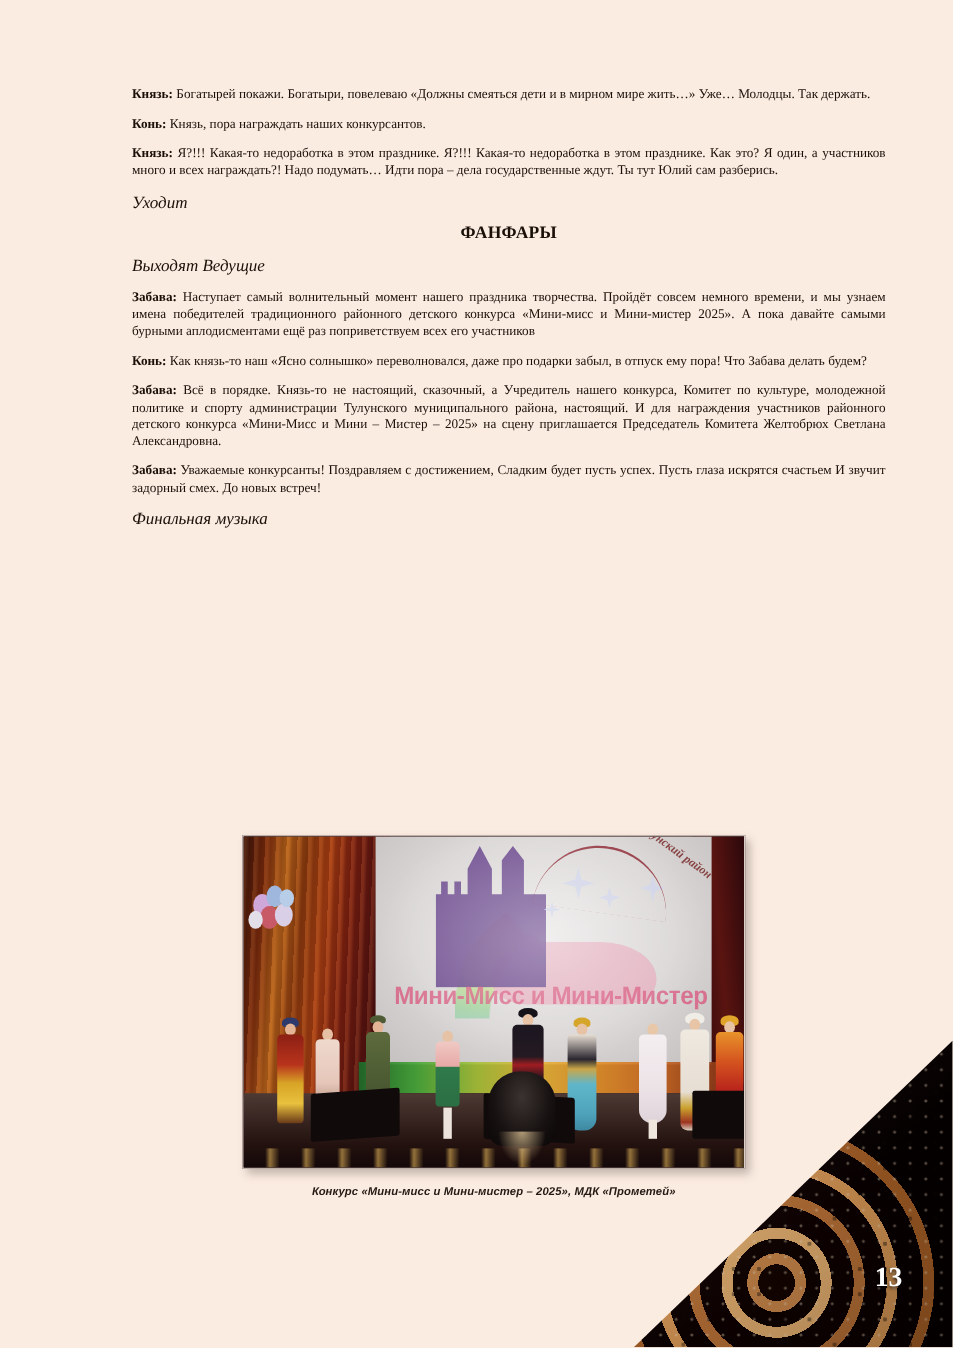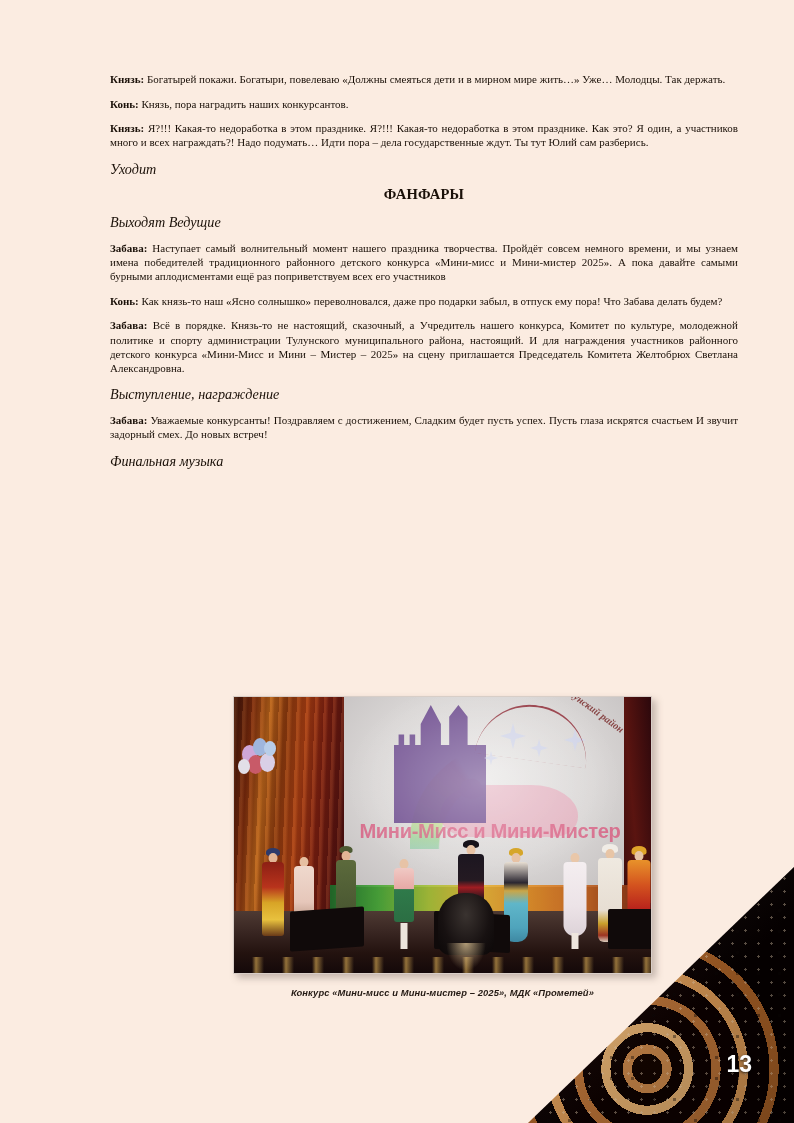--- a/index.html
+++ b/index.html
@@ -70,21 +70,20 @@
     line-height: 1.3;
     letter-spacing: 0.2px;
   }
 
   
   .photo-block {
     position: absolute;
     left: 202px;
     top: 696px;
     width: 496px;
-    margin-left: 31px;
   }
   .photo-frame {
     position: relative;
     width: 419px;
     height: 278px;
     box-sizing: border-box;
     border: 1px solid #d8cec7;
     box-shadow: 4px 4px 7px rgba(90, 75, 70, 0.34);
     overflow: hidden;
     background: #2a0c10;
@@ -397,42 +396,42 @@
   .corner-shade {
     position: absolute;
     inset: 0;
     background: linear-gradient(135deg, rgba(255,235,215,0.10) 0%, rgba(0,0,0,0.18) 60%, rgba(0,0,0,0.30) 100%);
   }
 
   .page-number {
     position: absolute;
     right: 42px;
     bottom: 47px;
-    font-family: Liberation Sans, sans-serif;
+    font-family: Liberation Serif, serif;
     font-weight: bold;
     font-size: 23px;
     color: #ffffff;
     text-shadow: 0 1px 3px rgba(0,0,0,.8);
     z-index: 5;
     line-height: 1;
   }
 </style>
 </head>
 <body>
 
 <div class="page">
 
   <div class="content">
 
     <p class="para">
       <span class="speaker">Князь:</span><span class="speech"> Богатырей покажи. Богатыри, повелеваю «Должны смеяться дети и в мирном мире жить…» Уже… Молодцы. Так держать.</span>
     </p>
 
     <p class="para">
-      <span class="speaker">Конь:</span><span class="speech"> Князь, пора наградить наших конкурсантов.</span>
+      <span class="speaker">Конь:</span><span class="speech"> Князь, пора награждать наших конкурсантов.</span>
     </p>
 
     <p class="para">
       <span class="speaker">Князь:</span><span class="speech"> Я?!!! Какая-то недоработка в этом празднике. Я?!!! Какая-то недоработка в этом празднике. Как это? Я один, а участников много и всех награждать?! Надо подумать… Идти пора – дела государственные ждут. Ты тут Юлий сам разберись.</span>
     </p>
 
     <p class="direction tight">Уходит</p>
 
     <p class="fanfare">ФАНФАРЫ</p>
 
@@ -444,21 +443,20 @@
 
 
     <p class="para">
       <span class="speaker">Конь:</span><span class="speech"> Как князь-то наш «Ясно солнышко» переволновался, даже про подарки забыл, в отпуск ему пора! Что Забава делать будем?</span>
     </p>
 
     <p class="para">
       <span class="speaker">Забава:</span><span class="speech"> Всё в порядке. Князь-то не настоящий, сказочный, а Учредитель нашего конкурса, Комитет по культуре, молодежной политике и спорту администрации Тулунского муниципального района, настоящий. И для награждения участников районного детского конкурса «Мини-Мисс и Мини – Мистер – 2025» на сцену приглашается Председатель Комитета Желтобрюх Светлана Александровна.</span>
     </p>
 
-    <p class="direction pre-gap">Выступление, награждение</p>
 
     <p class="para">
       <span class="speaker">Забава:</span><span class="speech"> Уважаемые конкурсанты! Поздравляем с достижением, Сладким будет пусть успех. Пусть глаза искрятся счастьем И звучит задорный смех. До новых встреч!</span>
     </p>
 
     <p class="direction pre-gap">Финальная музыка</p>
 
   </div>
 
   <div class="photo-block">

